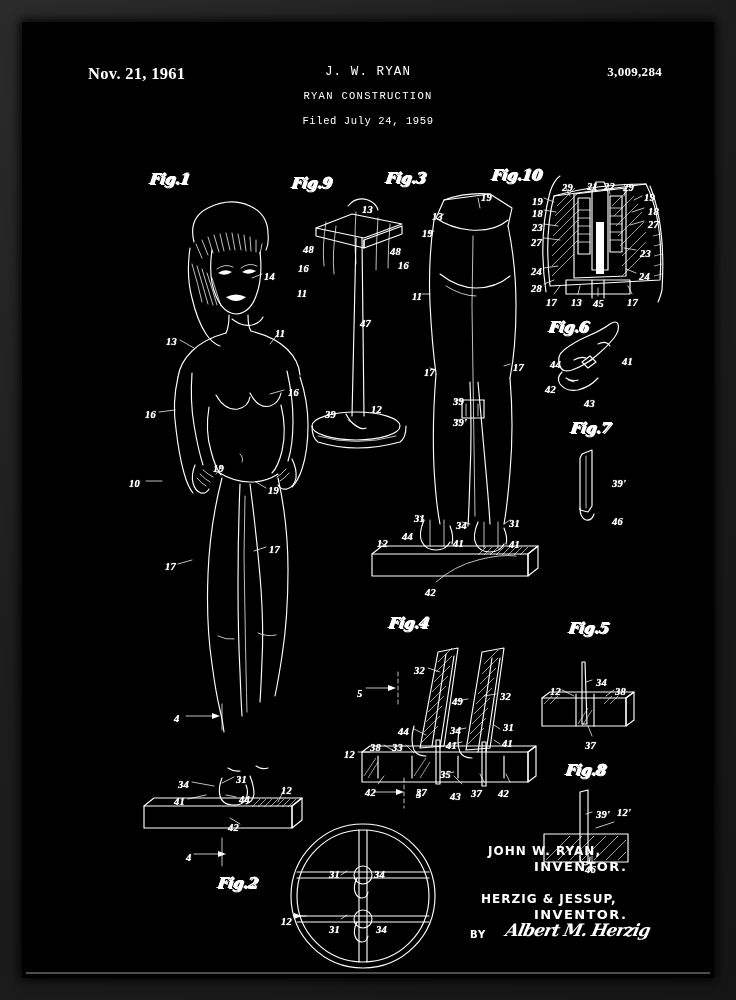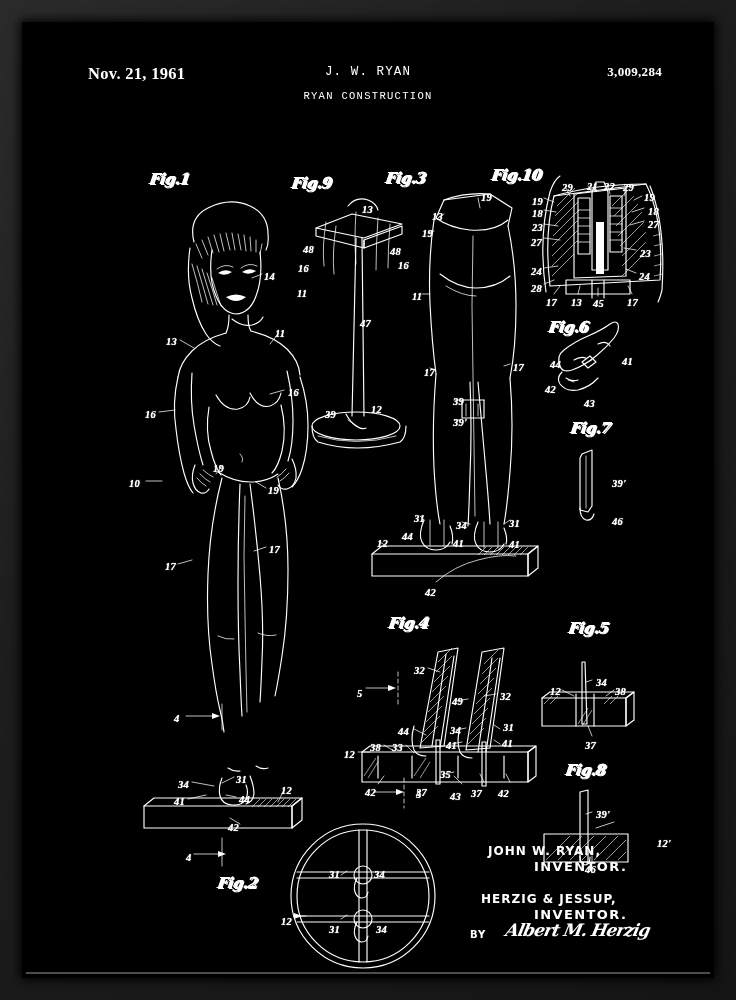--- a/index.html
+++ b/index.html
@@ -61,20 +61,21 @@
 <div id="frame">
   <div id="frame-bevel"></div>
 
   <div id="sheet">
     <div id="sheet-edge"></div>
 
     <div class="pt hdr-date">Nov. 21, 1961</div>
     <div class="pt hdr-num">3,009,284</div>
     <div class="pt hdr-mid hdr-inv">J. W. RYAN</div>
     <div class="pt hdr-mid hdr-title">RYAN CONSTRUCTION</div>
+    <div class="pt hdr-mid hdr-filed">Filed July 24, 1959</div>
 
     <svg width="684" height="948" viewBox="0 0 684 948">
 
       <g>
 
         <path class="ln" d="M168 216 q-6 -24 14 -34 q22 -11 42 -2 q18 8 18 28 q1 10 -2 16"></path>
         <path class="ln" d="M164 222 q-4 28 2 50 q5 22 14 36 q6 9 14 12"></path>
         <path class="ln" d="M206 293 q10 8 20 6 q8 -2 11 -8"></path>
 
         <g class="ln-t">
@@ -608,21 +609,21 @@
         <div class="ref" style="left: 524px; top: 660px;">12</div>
         <div class="ref" style="left: 589px; top: 660px;">38</div>
         <div class="ref" style="left: 559px; top: 714px;">37</div>
         <div class="ref" style="left: 524px; top: 333px;">44</div>
         <div class="ref" style="left: 596px; top: 330px;">41</div>
         <div class="ref" style="left: 519px; top: 358px;">42</div>
         <div class="ref" style="left: 558px; top: 372px;">43</div>
         <div class="ref" style="left: 586px; top: 452px;">39'</div>
         <div class="ref" style="left: 586px; top: 490px;">46</div>
         <div class="ref" style="left: 570px; top: 783px;">39'</div>
-        <div class="ref" style="left: 591px; top: 812px; margin-left: 40px;">12'</div>
+        <div class="ref" style="left: 591px; top: 781px;">12'</div>
         <div class="ref" style="left: 559px; top: 838px;">46</div>
         <div class="ref" style="left: 336px; top: 178px;">13</div>
         <div class="ref" style="left: 277px; top: 218px;">48</div>
         <div class="ref" style="left: 364px; top: 220px;">48</div>
         <div class="ref" style="left: 272px; top: 237px;">16</div>
         <div class="ref" style="left: 372px; top: 234px;">16</div>
         <div class="ref" style="left: 271px; top: 262px;">11</div>
         <div class="ref" style="left: 334px; top: 292px;">47</div>
         <div class="ref" style="left: 299px; top: 383px;">39</div>
         <div class="ref" style="left: 345px; top: 378px;">12</div>

